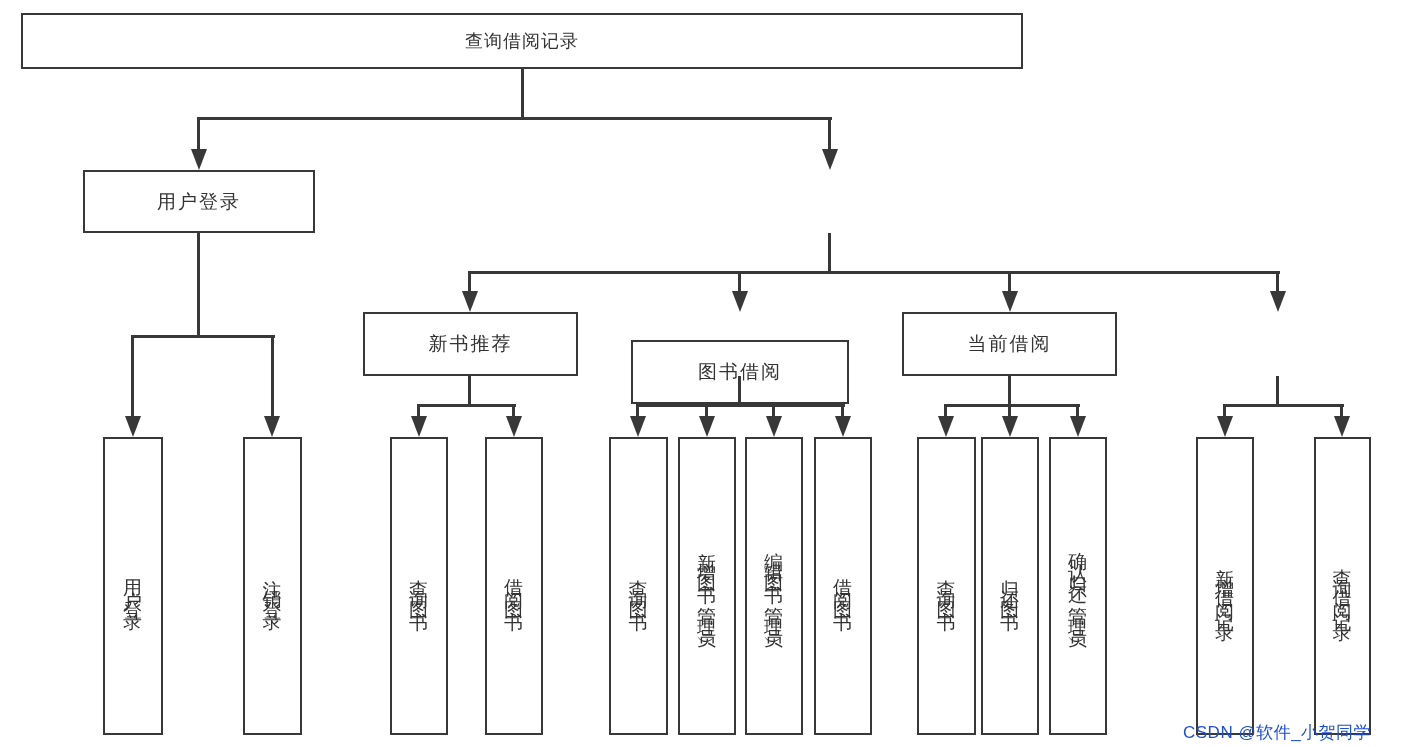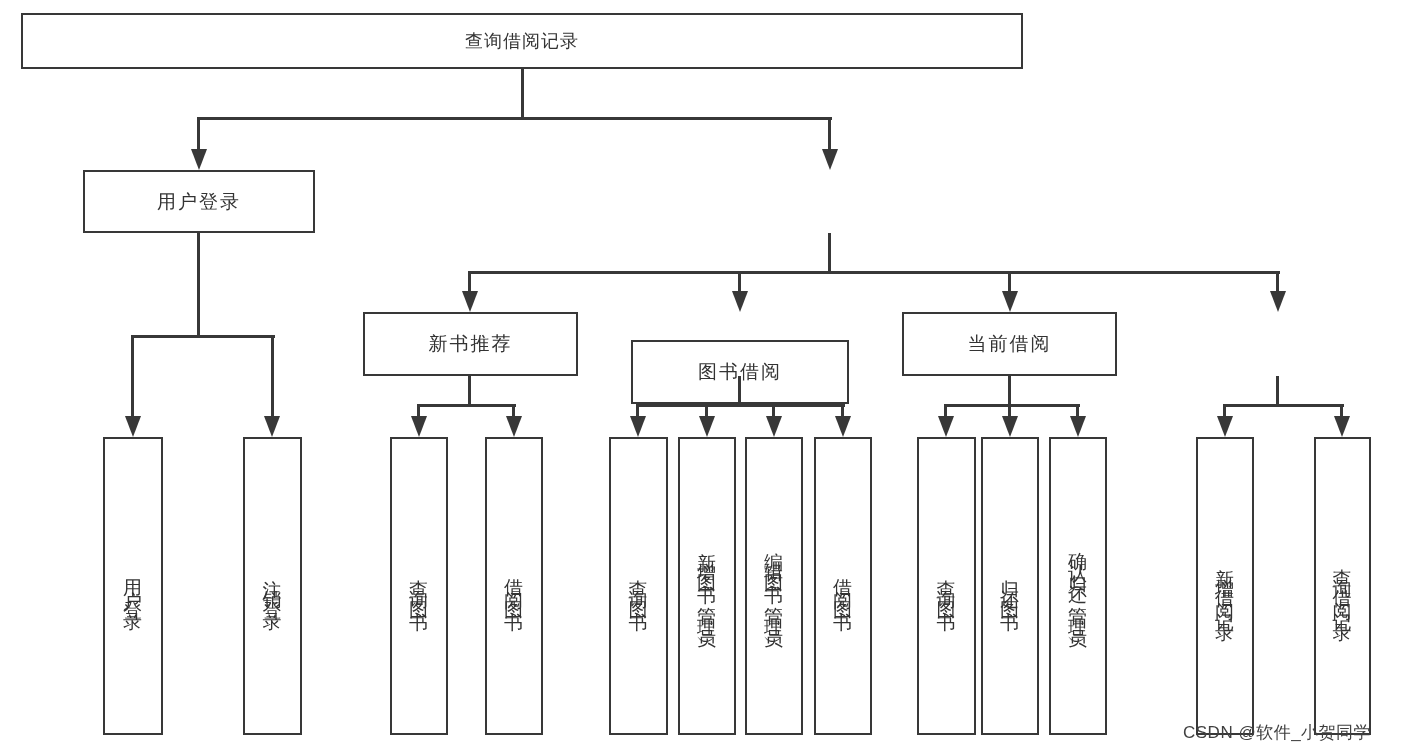--- a/index.html
+++ b/index.html
@@ -17,21 +17,21 @@
     writing-mode:vertical-rl;text-orientation:mixed;
     font-size:19px;letter-spacing:11px;line-height:1;
   }
   .hline{position:absolute;height:3px;background:#383838;}
   .vline{position:absolute;width:3px;background:#383838;}
   .ah{position:absolute;width:0;height:0;
       border-left:8px solid transparent;border-right:8px solid transparent;
       border-top:21px solid #383838;}
   .watermark{
     position:absolute;left:1183px;top:721px;font-size:17px;letter-spacing:0.5px;
-    color:#404040;z-index:5;white-space:nowrap;
+    color:#1d4ed8;z-index:5;white-space:nowrap;
   }
 </style>
 </head>
 <body>
 
 <div id="canvas">
 
   <div class="box h title" style="left:21px;top:13px;width:1002px;height:56px;">查询借阅记录</div>
 
   <div class="vline" style="left:521px;top:69px;height:51px;"></div>

